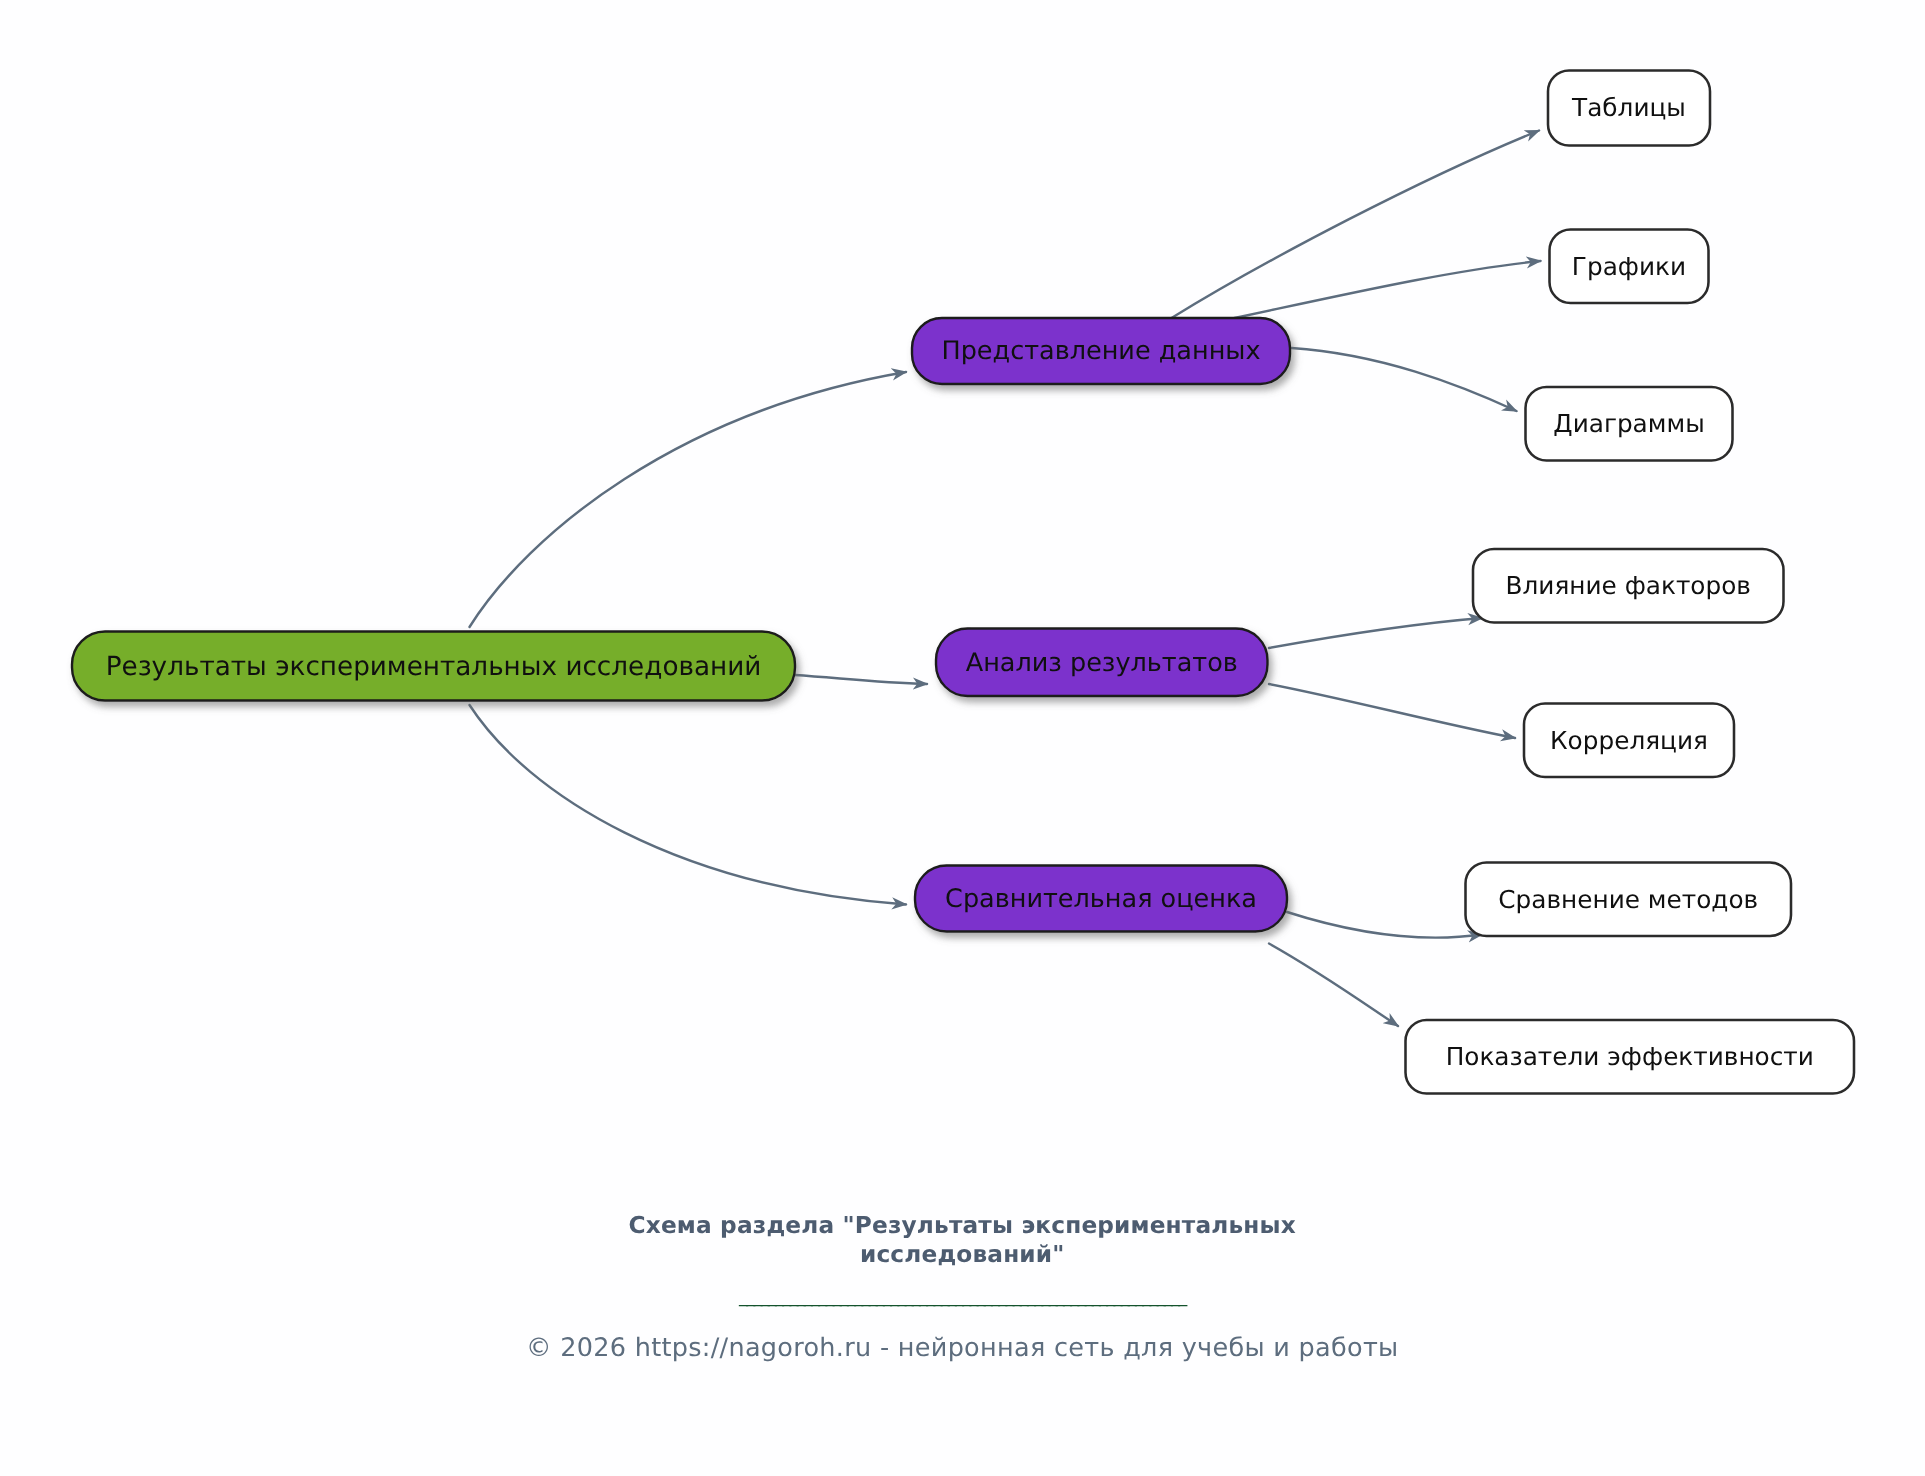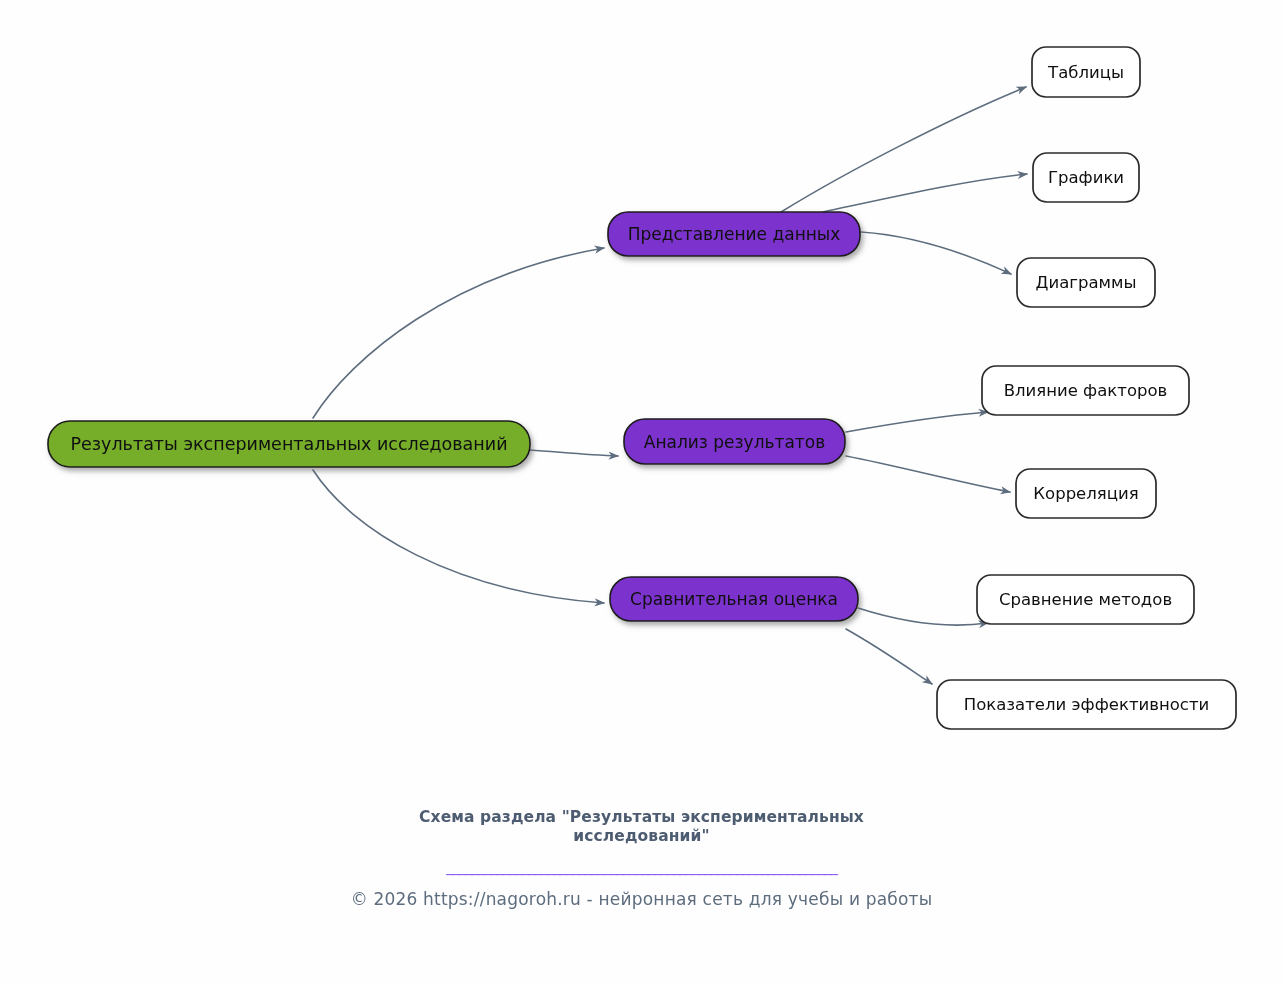--- a/index.html
+++ b/index.html
@@ -71,22 +71,22 @@
     font-size: 15.5px;
     font-weight: bold;
     color: #4d5c70;
     line-height: 19px;
     letter-spacing: 0.1px;
     margin: 0 auto;
     width: 520px;
   }
   .caption-divider {
     font-family: "DejaVu Sans", "Liberation Sans", sans-serif;
-    font-size: 15px;
-    color: #8b5cf6;
+    font-size: 12px;
+    color: #14532d;
     letter-spacing: -1.2px;
     margin-top: 11px;
     height: 20px;
     overflow: hidden;
     white-space: nowrap;
   }
   .caption-footer {
     font-family: "DejaVu Sans", "Liberation Sans", sans-serif;
     font-size: 17px;
     color: #5d6d7e;

